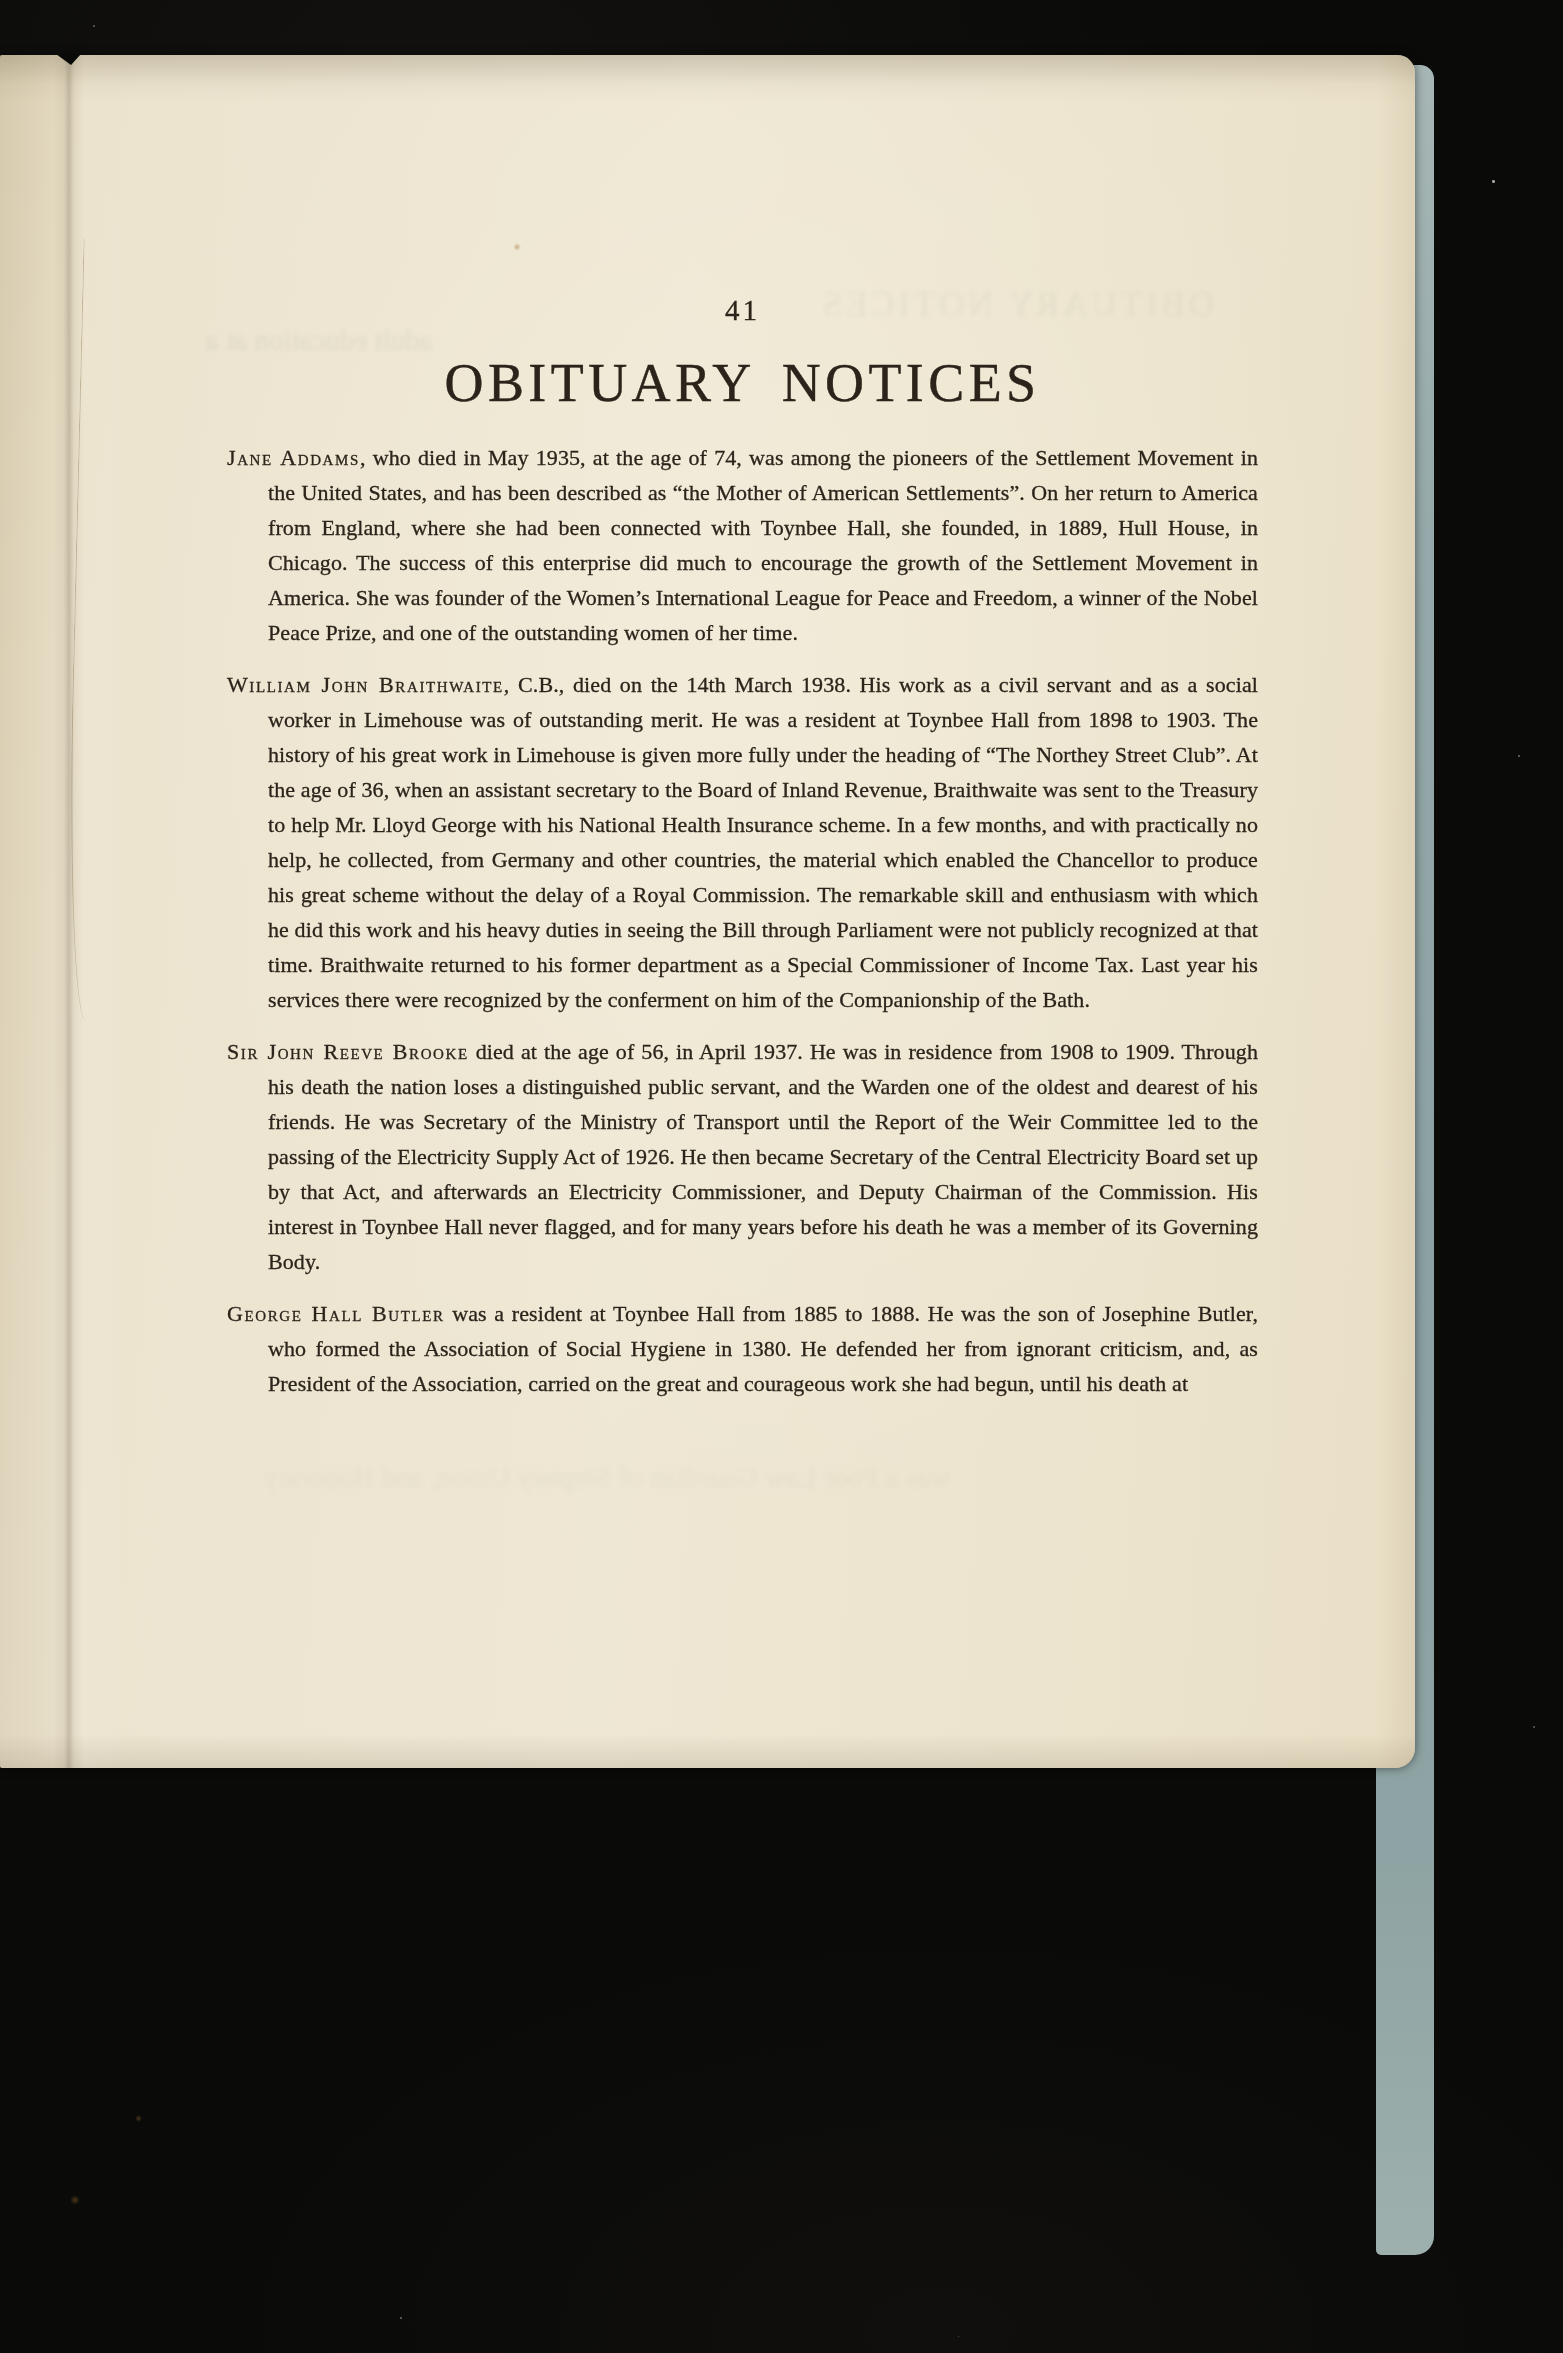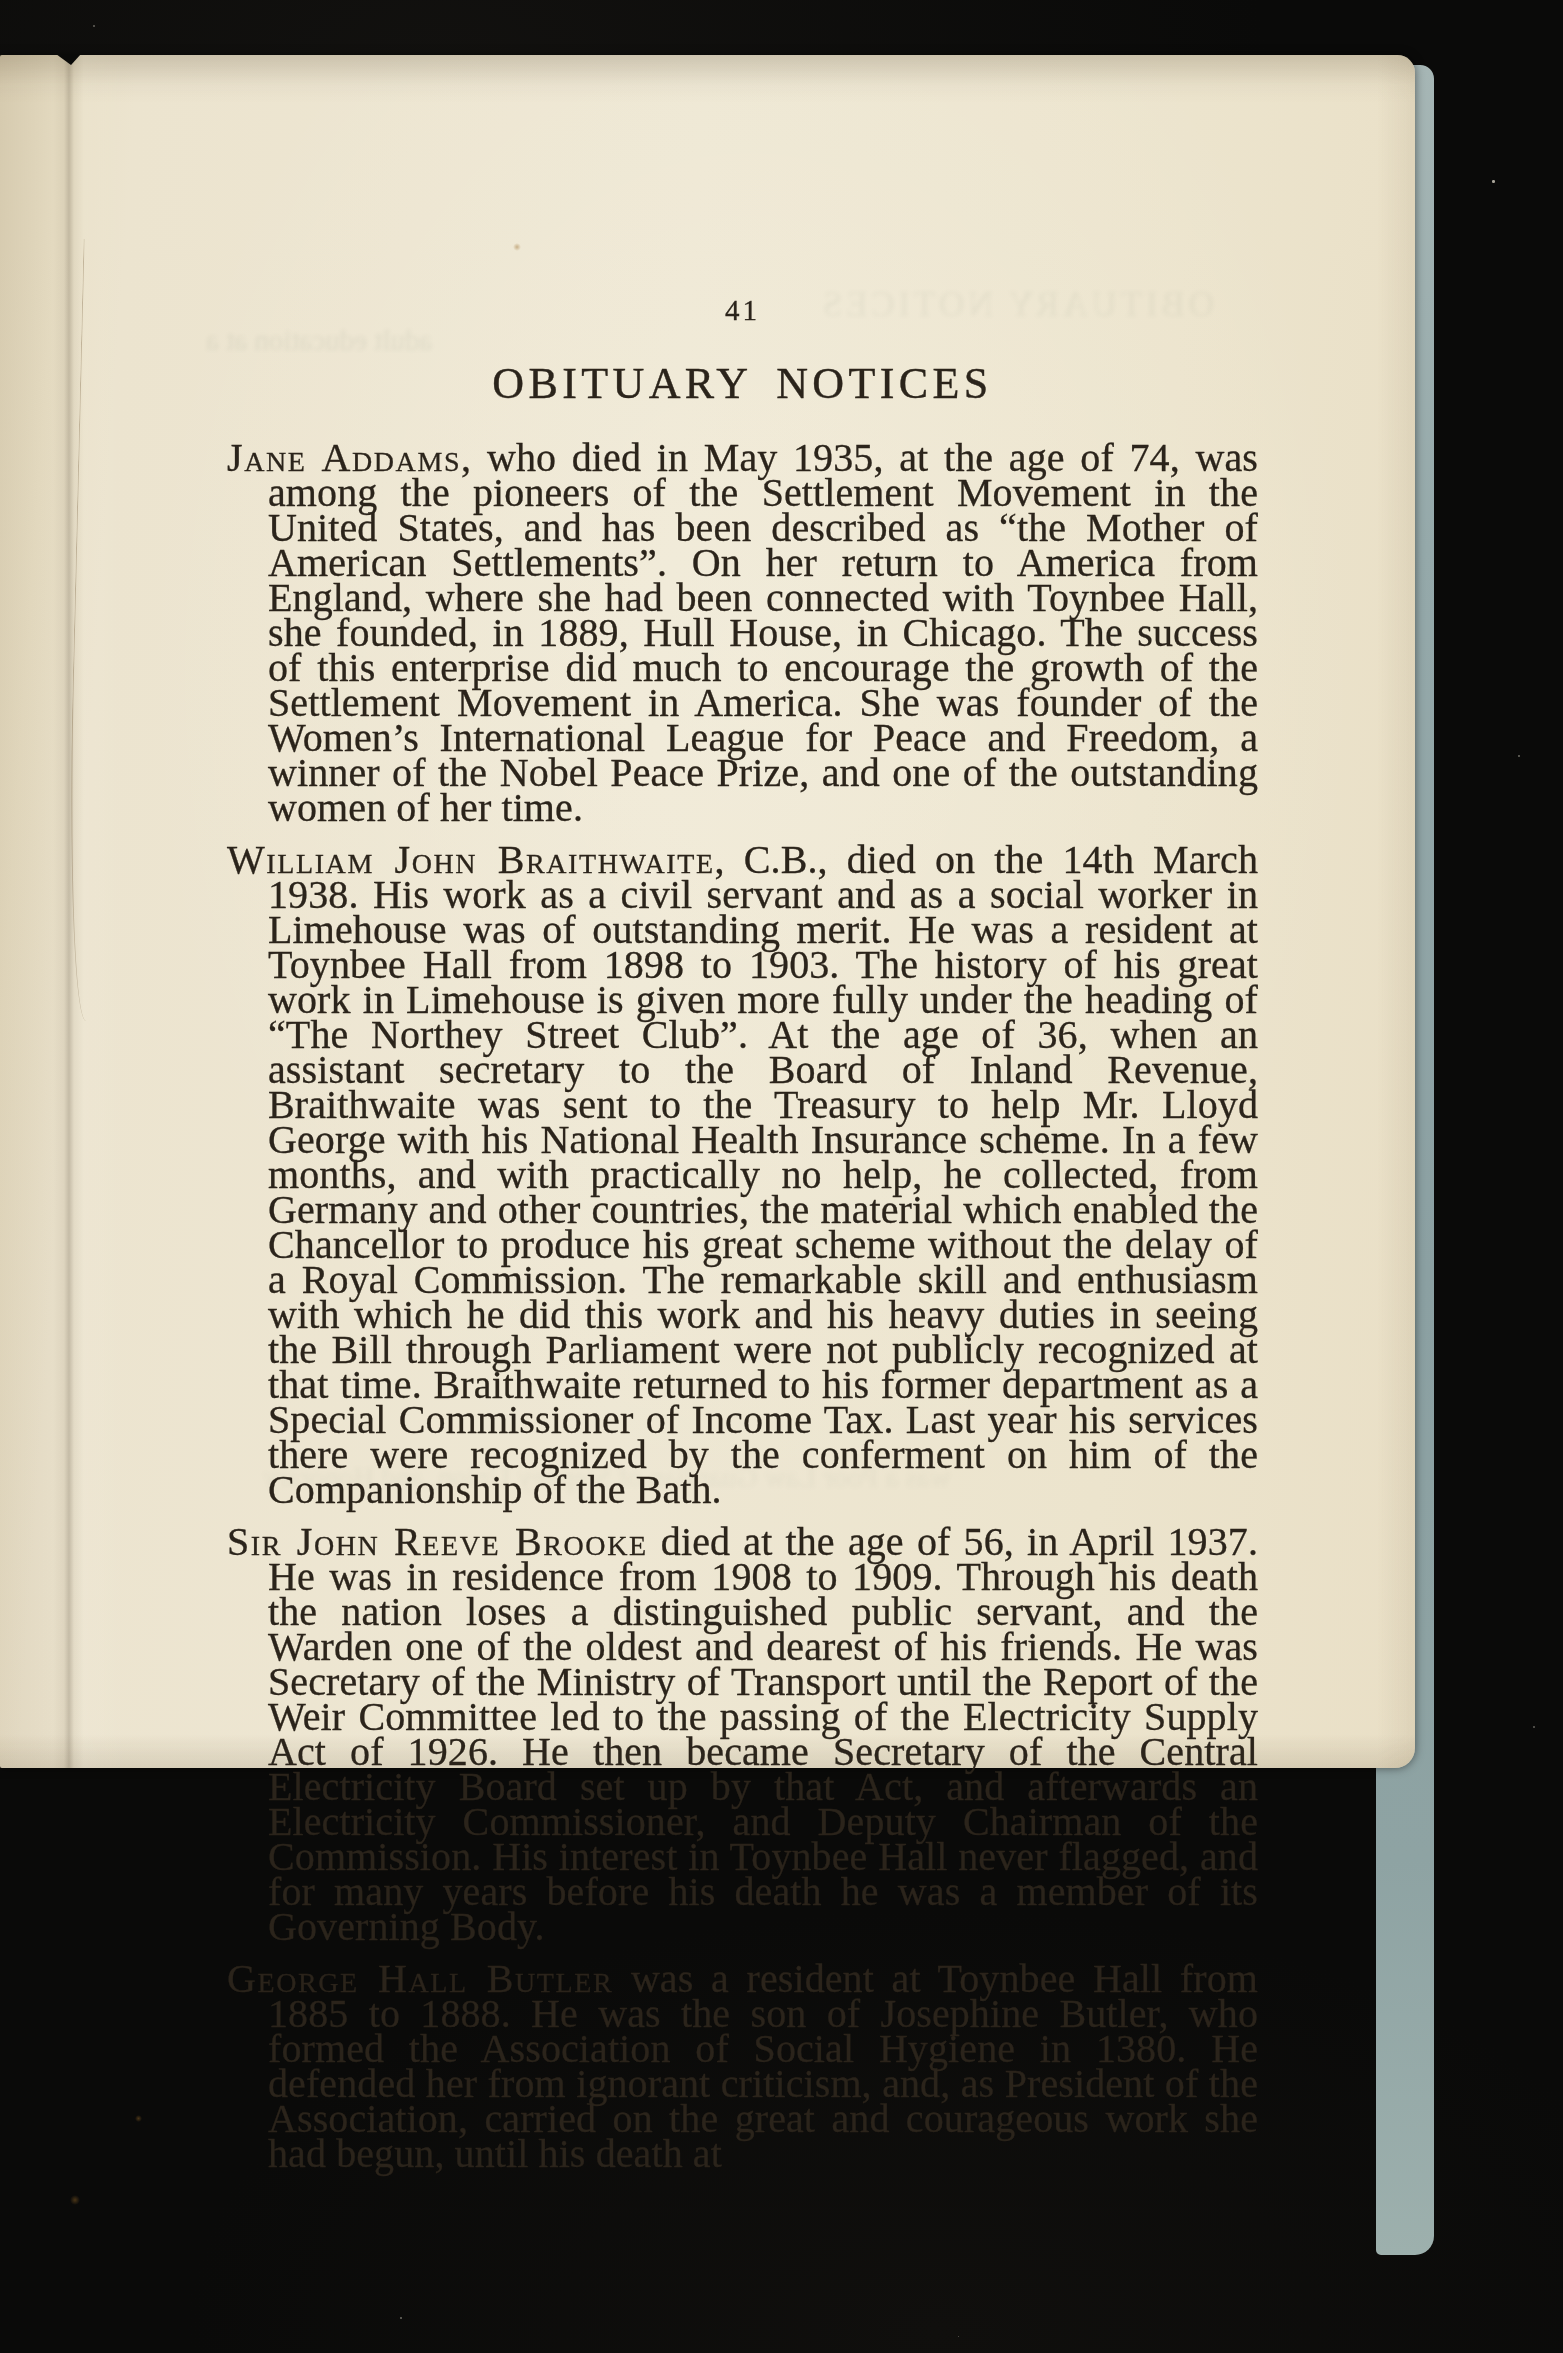--- a/index.html
+++ b/index.html
@@ -67,25 +67,25 @@
   .ghost-b { left:263px; top:1406px; font-size:29px; opacity:0.06; filter:blur(2.5px); }
 
   
   .text-block { position:absolute; left:227px; top:241px; width:1031px; color:#2b241b; }
   .page-number {
     text-align:center; font-size:29px; line-height:29px; letter-spacing:3.1px;
     -webkit-text-stroke:0.3px #2b241b;
   }
   .title {
     margin:36px 0 0; font-weight:normal; text-align:center;
-    font-size:44px; line-height:45px; letter-spacing:4.4px; word-spacing:10px;
+    font-size:54px; line-height:45px; letter-spacing:4.4px; word-spacing:10px;
     -webkit-text-stroke:0.4px #2b241b;
   }
   .obit {
-    margin:34px 0 0; font-size:40px; line-height:35px; text-align:justify;
+    margin:34px 0 0; font-size:22px; line-height:35px; text-align:justify;
     padding-left:41px; text-indent:-41px; letter-spacing:0.1px;
     -webkit-text-stroke:0.3px #2b241b;
   }
   .obit + .obit { margin-top:17px; }
   .name { font-variant:small-caps; font-variant-caps:small-caps; letter-spacing:1.6px; }
 
   
   .speck { position:absolute; background:#d2cdbf; border-radius:50%; pointer-events:none; }
   .s1 { left:1492px; top:180px;  width:2.5px; height:2.5px; opacity:.8; }
   .s2 { left:1518px; top:755px; width:1.9px; height:1.9px; opacity:.5; }

